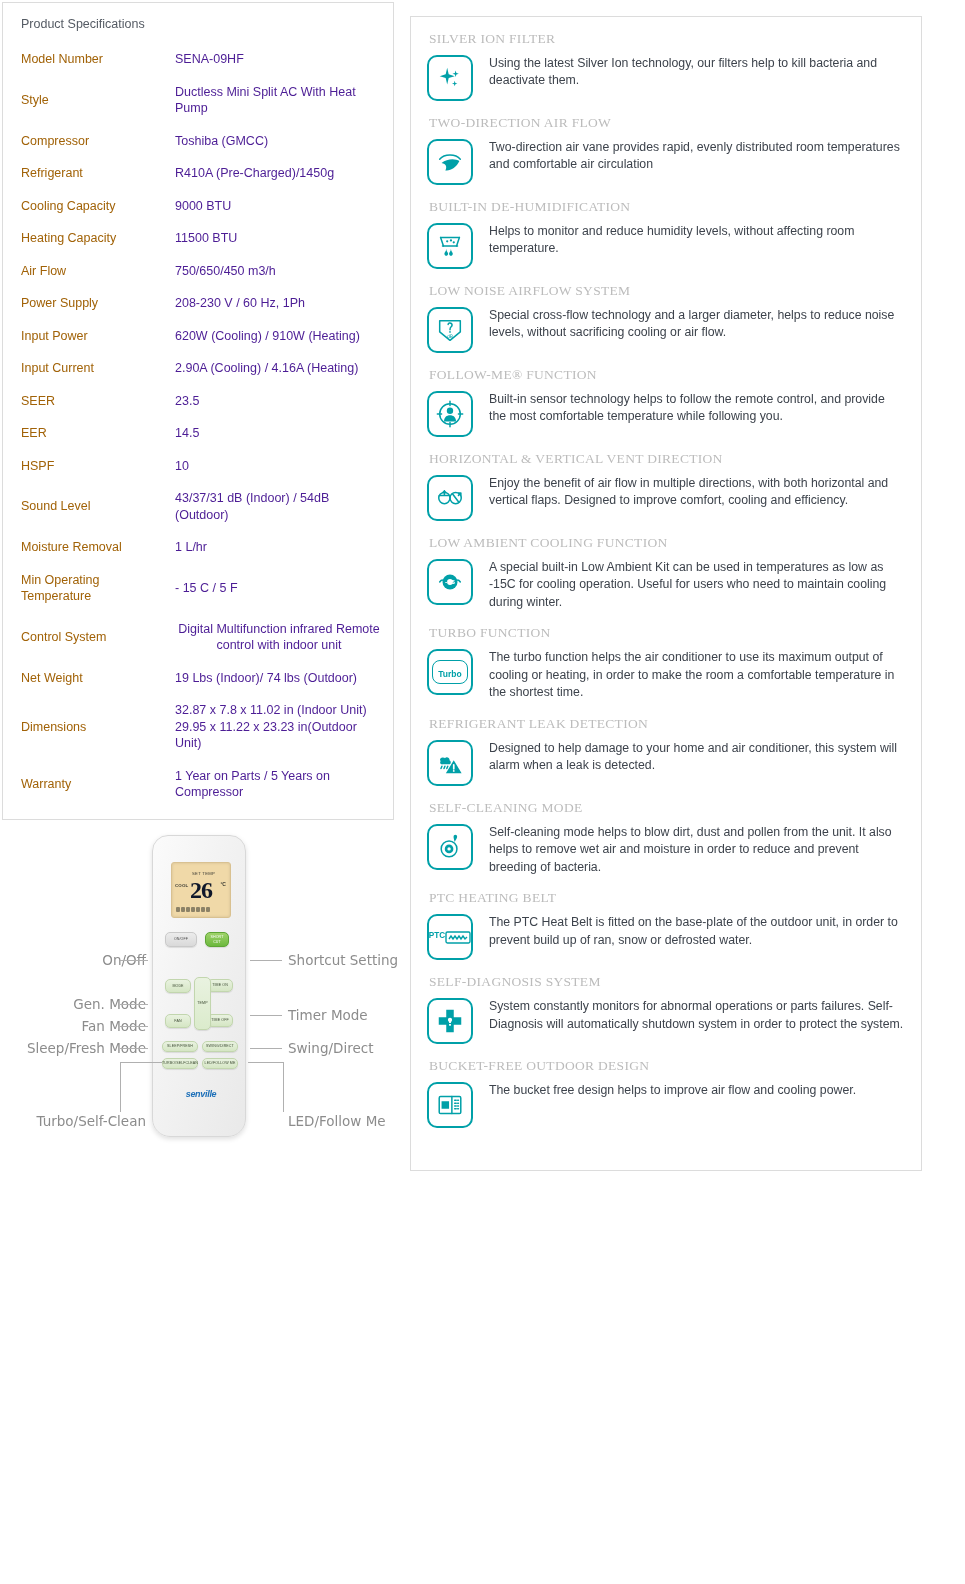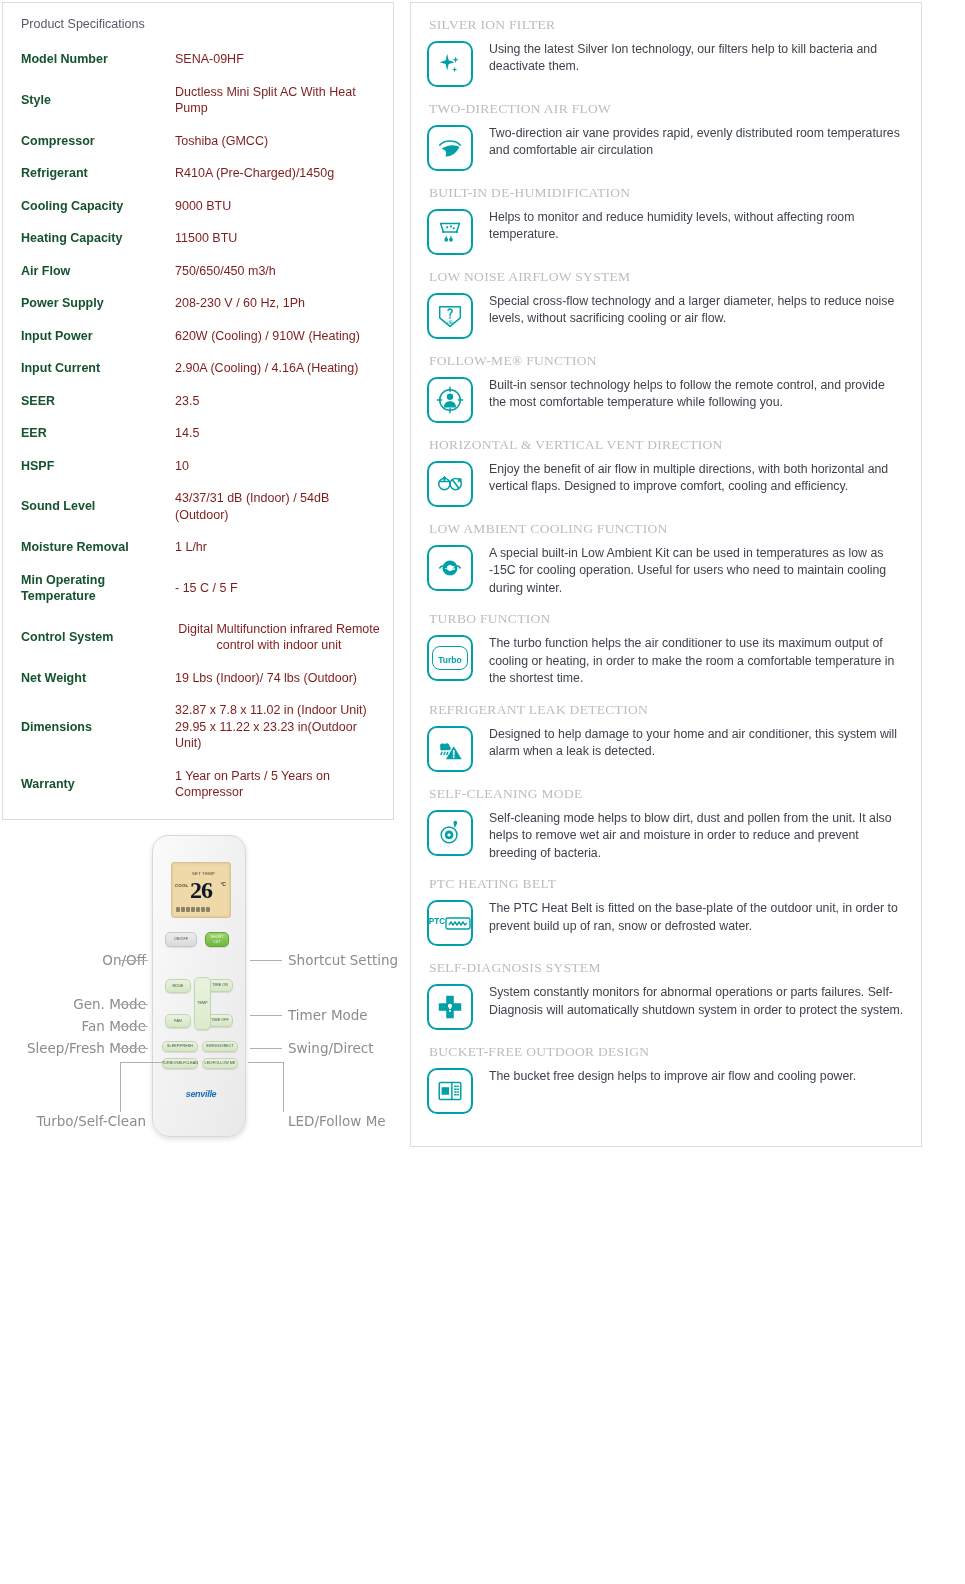--- a/index.html
+++ b/index.html
@@ -23,23 +23,23 @@
   }
   table.spec{border-collapse:collapse;width:100%;}
   table.spec td{
     padding:8px 4px 8px 0;
     font-size:12.5px;
     vertical-align:middle;
     line-height:1.32;
   }
   table.spec td.k{
     width:150px;padding-left:18px;
-    font-weight:bold;color:#14532d;
-  }
-  table.spec td.v{color:#7f1d1d;padding-right:10px;}
+    font-weight:normal;color:#a16207;
+  }
+  table.spec td.v{color:#4c1d95;padding-right:10px;}
   .caption{
     padding:0 0 12px 18px;font-size:12.5px;color:#555b64;
   }
 
   
   .remote-area{
     position:absolute;left:0;top:800px;width:394px;height:380px;
   }
   .remote-body{
     position:absolute;left:152px;top:35px;width:92px;height:300px;
@@ -92,23 +92,23 @@
   .calloutL,.calloutR{
     position:absolute;font-size:13.5px;color:#8c8c8c;white-space:nowrap;
     font-family:"DejaVu Sans", sans-serif;
   }
   .calloutL{text-align:right;}
   .lead{position:absolute;background:#b0b0b0;height:1px;}
   .leadv{position:absolute;background:#b0b0b0;width:1px;}
 
   
   .feat-panel{
-    position:absolute;left:410px;top:2px;width:512px;
+    position:absolute;left:410px;top:16px;width:512px;
     border:1px solid #dcdcdc;background:#fff;
-    box-sizing:border-box;padding:14px 16px 18px 16px;
+    box-sizing:border-box;padding:14px 16px 28px 16px;
   }
   .feature{margin-bottom:14px;}
   .feature h3{
     margin:0 0 6px 2px;
     font-family:"Liberation Serif", serif;
     font-size:13.5px;font-weight:normal;
     color:#bcbcbc;letter-spacing:.3px;
   }
   .feature .row{display:flex;align-items:flex-start;}
   .icon-box{

